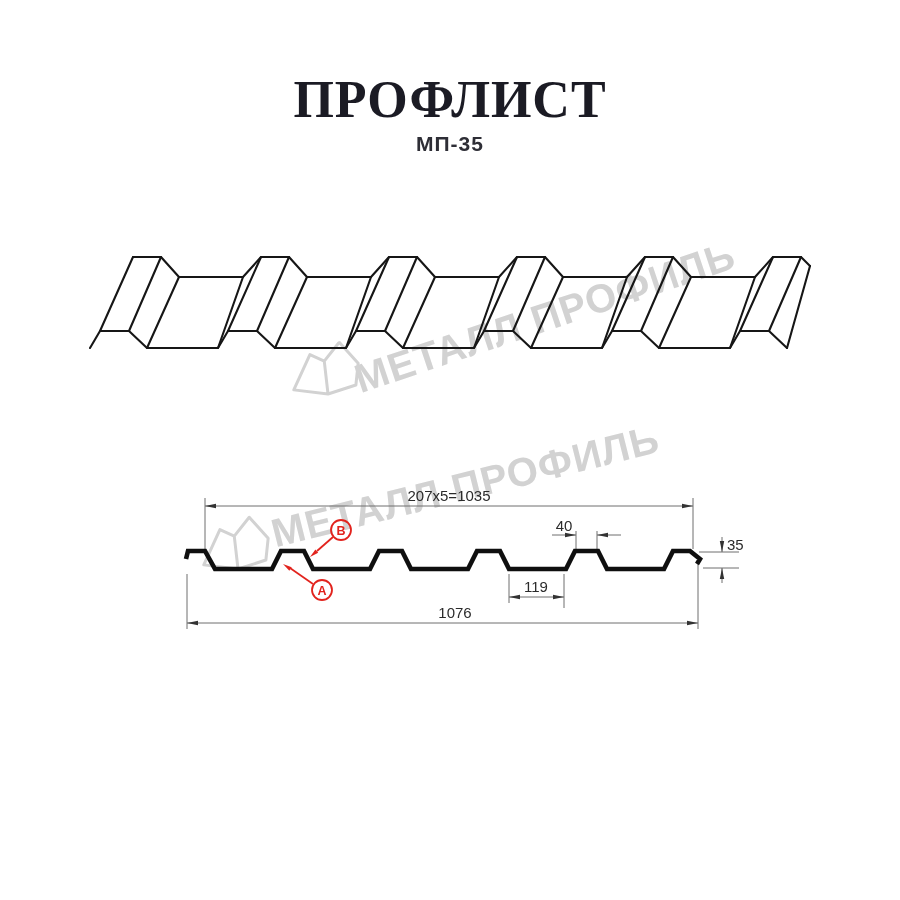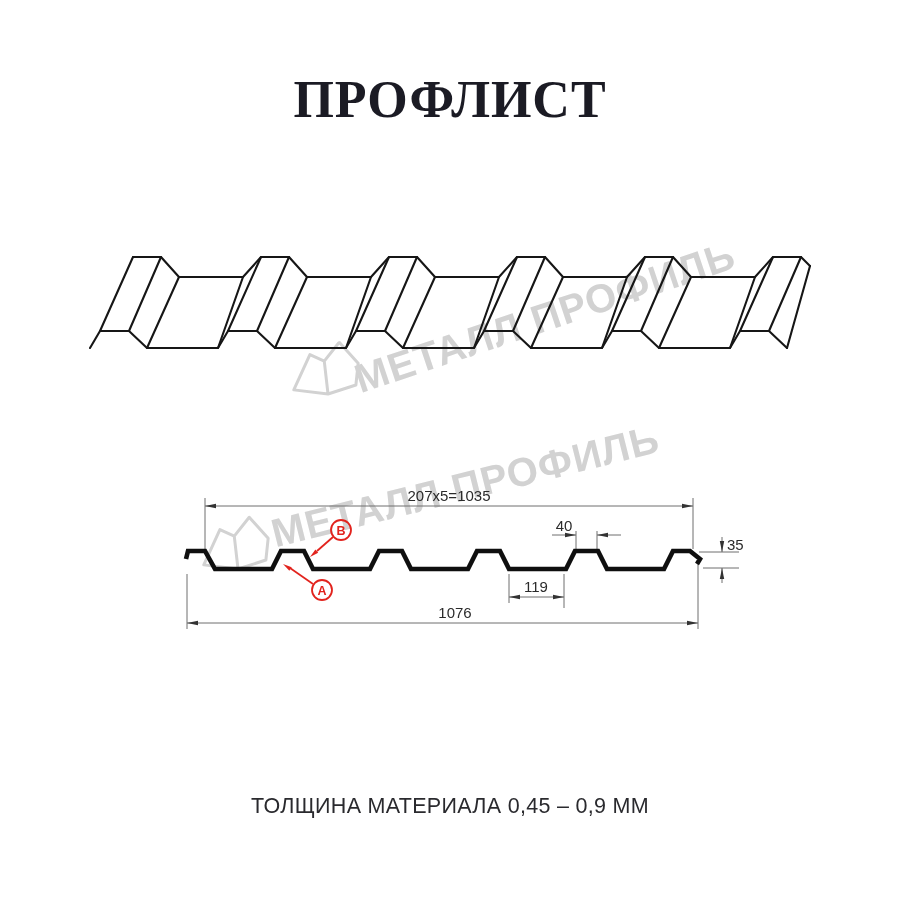--- a/index.html
+++ b/index.html
@@ -32,20 +32,21 @@
   .red-fill{fill:var(--accent_red,#e2231d);stroke:none;}
   .red-letter{font-family:"Liberation Sans",sans-serif;font-size:12.5px;font-weight:bold;
          fill:var(--accent_red,#e2231d);}
 </style>
 </head>
 <body>
 
 <div class="stage">
 
   <div class="title">ПРОФЛИСТ</div>
+  <div class="subtitle">МП-35</div>
 
   <svg class="wm-logo wm1l" width="76" height="54" viewBox="0 0 76 54">
     <path d="M3,40 L25,8 L38,17 L56,1 L71,25 L65,46 L36,50 Z M38,17 L36,50"></path>
   </svg>
   <div class="wm-text wm1t">МЕТАЛЛ ПРОФИЛЬ</div>
 
   <svg class="wm-logo wm2l" width="76" height="60" viewBox="0 0 76 54">
     <path d="M3,40 L25,8 L38,17 L56,1 L71,25 L65,46 L36,50 Z M38,17 L36,50"></path>
   </svg>
   <div class="wm-text wm2t">МЕТАЛЛ ПРОФИЛЬ</div>
@@ -106,14 +107,13 @@
     <polygon class="red-fill" points="283,564 291.7,567.2 289.3,570.8"></polygon>
     <circle class="red-line" cx="322" cy="590" r="10"></circle>
     <text class="red-letter" x="322" y="594.5" text-anchor="middle">А</text>
 
     <path class="red-line" d="M333,537 L317,551"></path>
     <polygon class="red-fill" points="310,557 315.4,549.4 318.2,552.8"></polygon>
     <circle class="red-line" cx="341" cy="530" r="10"></circle>
     <text class="red-letter" x="341" y="534.5" text-anchor="middle">В</text>
   </svg>
 
-  <div class="footer-note">ТОЛЩИНА МАТЕРИАЛА 0,45 – 0,9 ММ</div>
 </div>
 
 </body></html>

